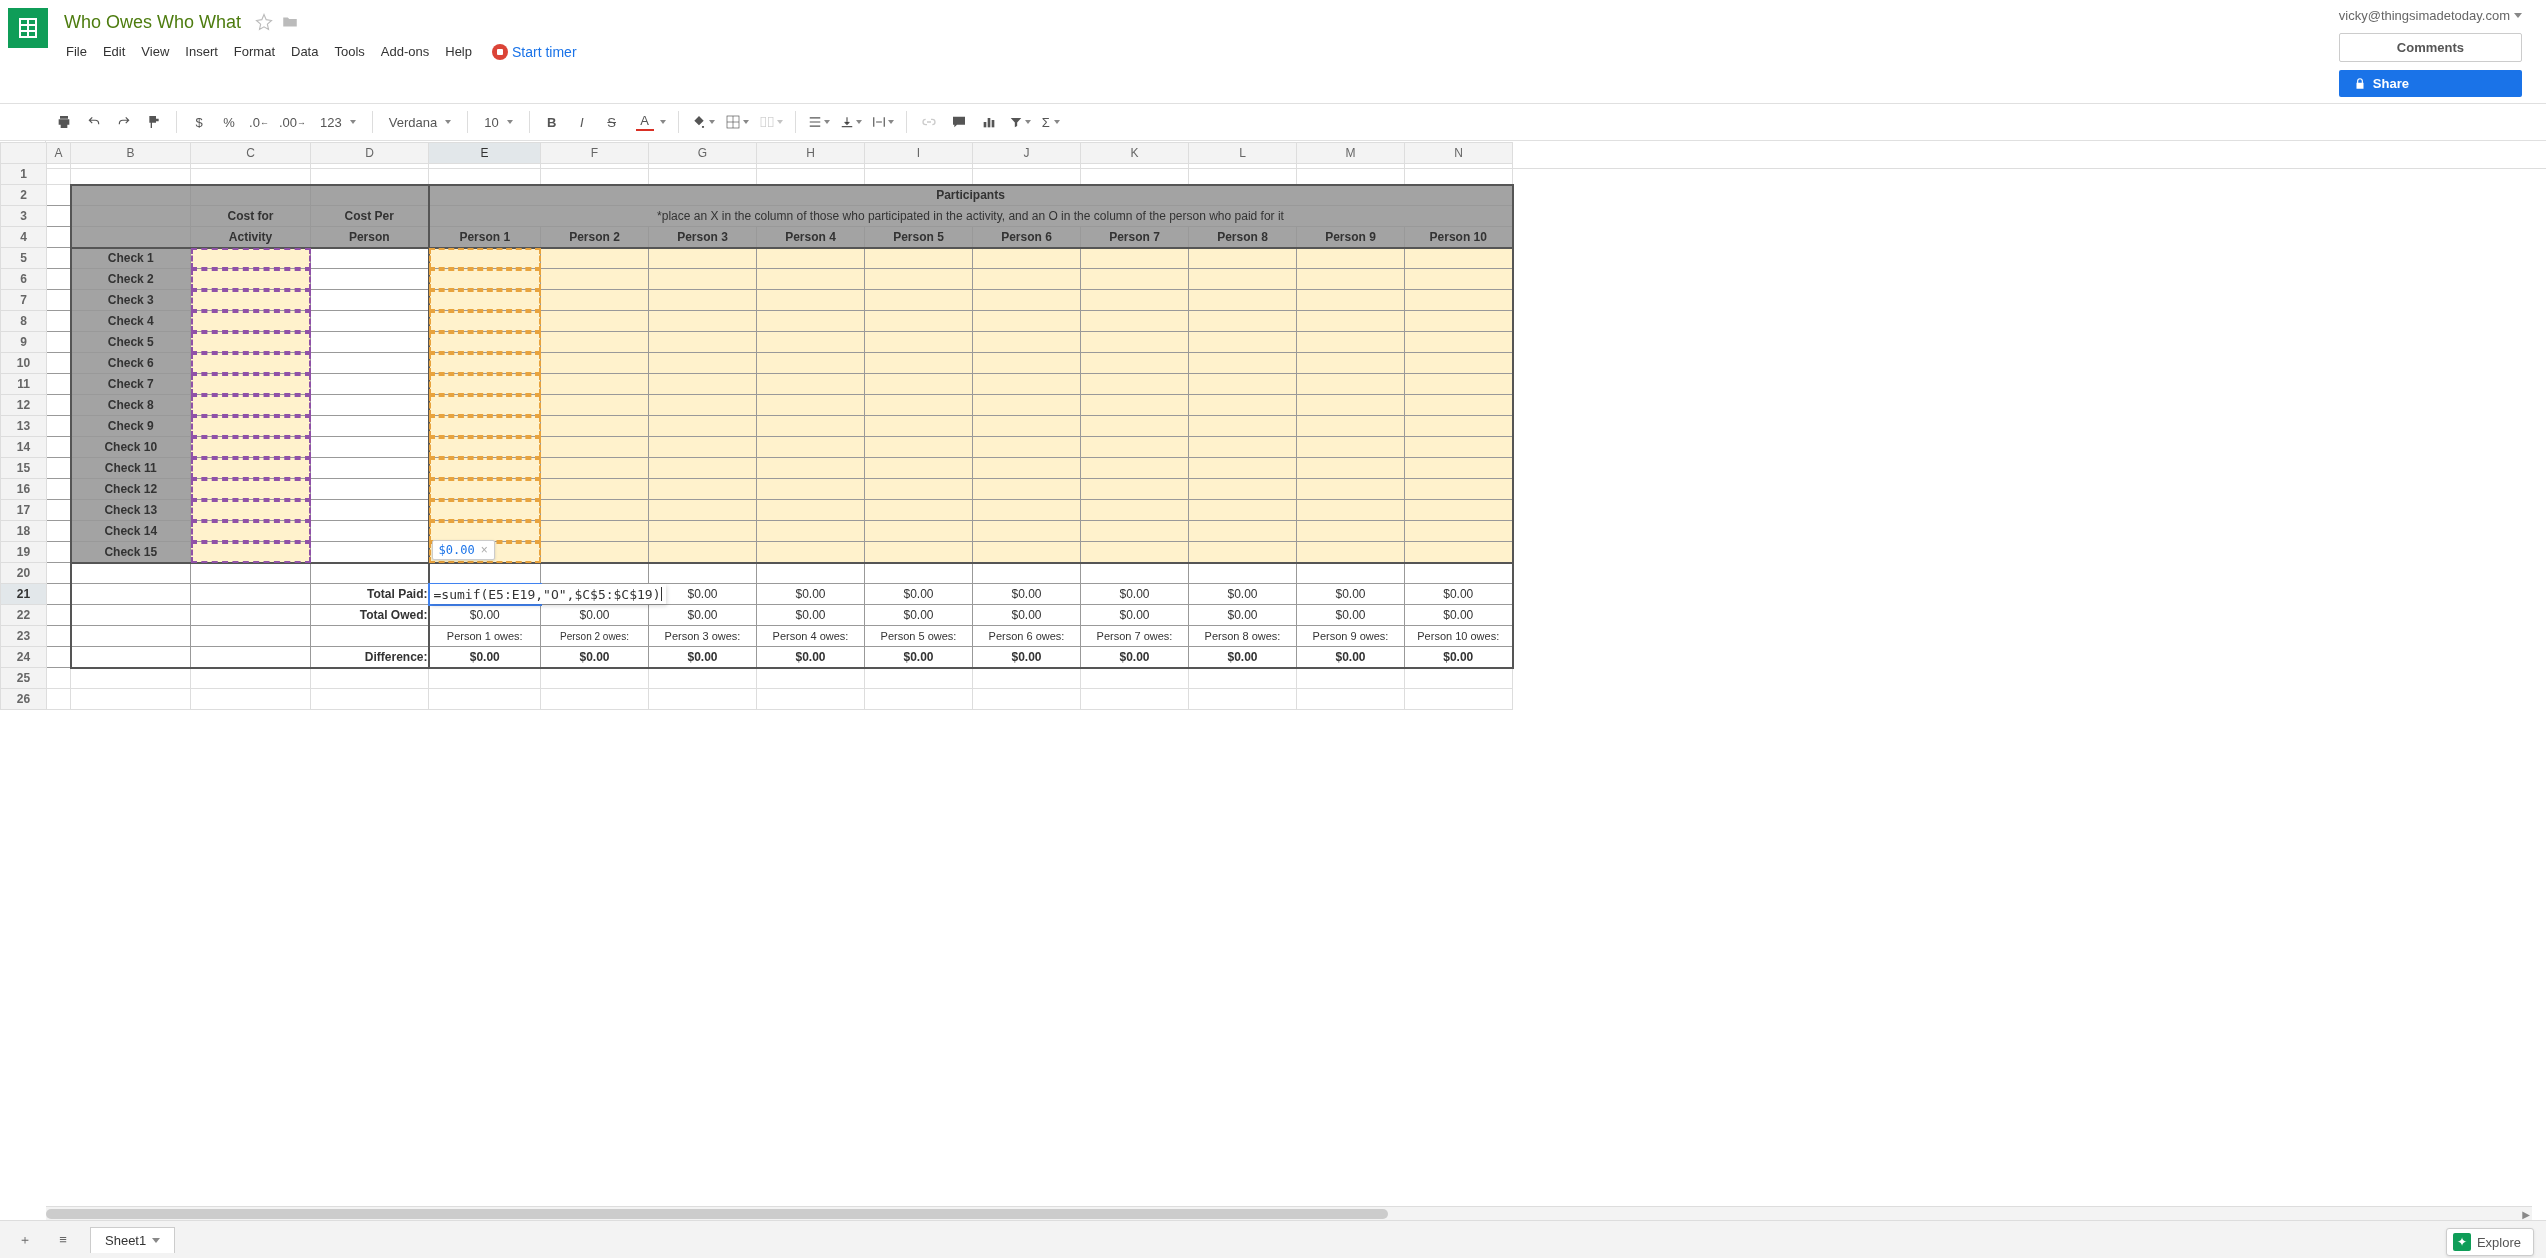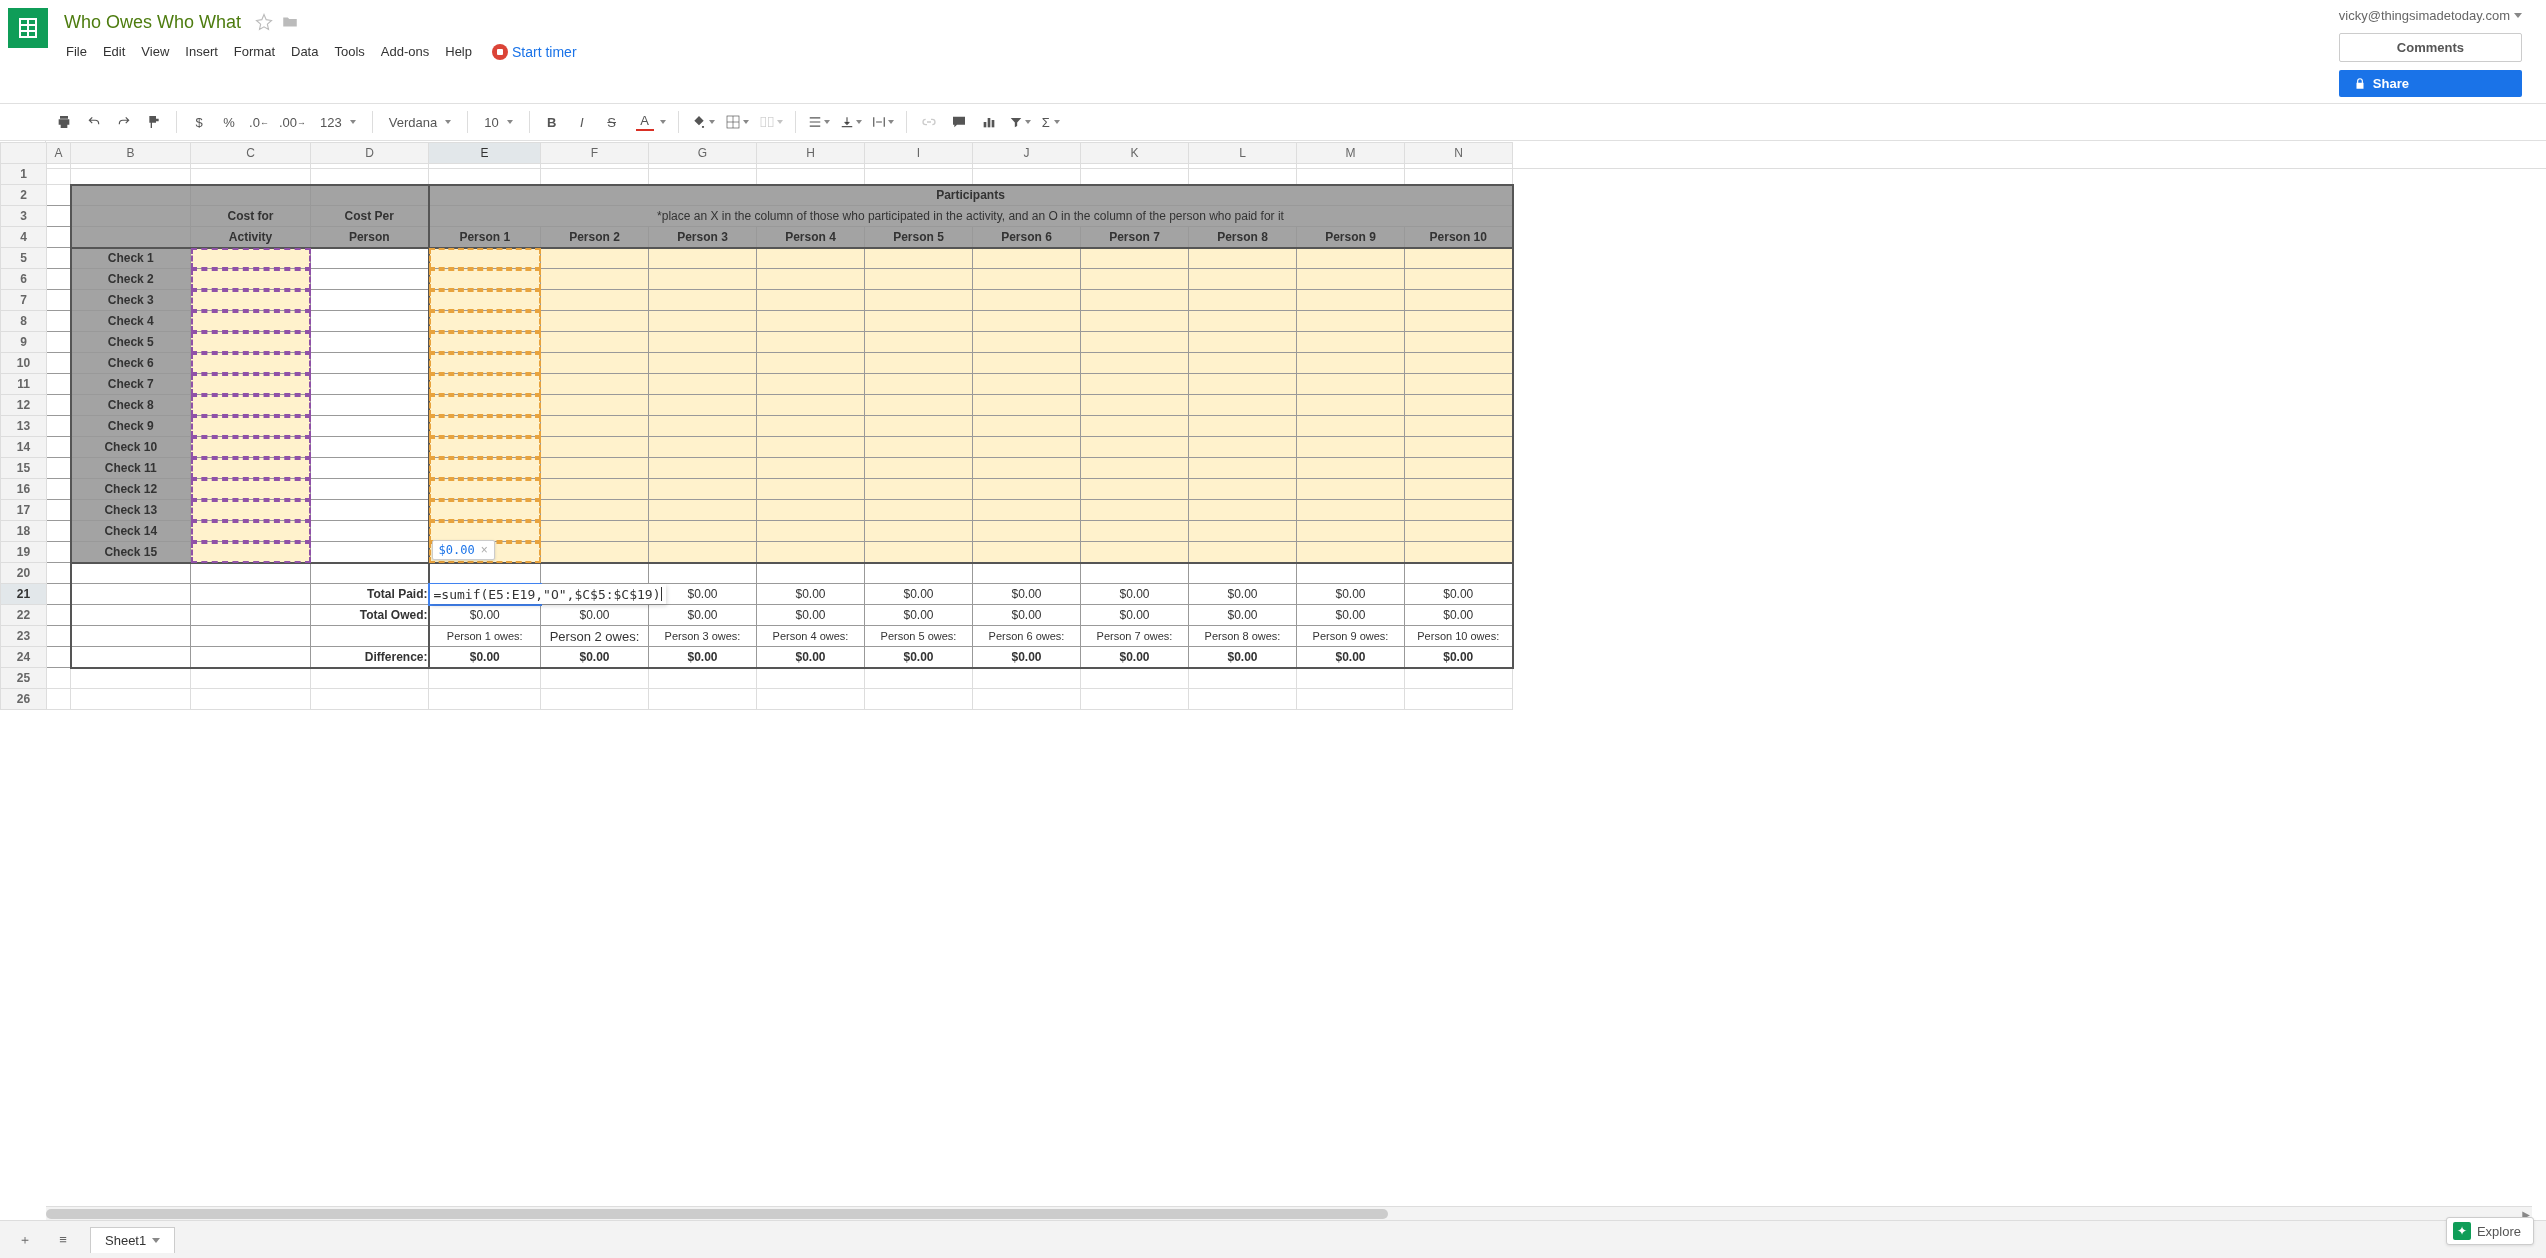--- a/index.html
+++ b/index.html
@@ -84,21 +84,21 @@
 @keyframes blink { 50% { opacity:0; } }
 
 .tooltip { position:absolute; top:-24px; left:2px; background:#fff; border:1px solid #ccc; border-radius:2px; padding:2px 6px; font-size:12px; color:#1a73e8; font-family:Consolas,monospace; box-shadow:0 1px 3px rgba(0,0,0,0.15); z-index:8; display:flex; align-items:center; gap:6px; }
 .tooltip .x { color:#aaa; cursor:pointer; font-family:Arial; }
 
 
 .sheet-tabs { position:absolute; bottom:0; left:0; right:0; height:38px; border-top:1px solid #ddd; background:#f3f3f3; display:flex; align-items:center; padding:0 8px; gap:4px; }
 .sheet-tabs .tab-btn { width:34px; height:28px; display:flex; align-items:center; justify-content:center; cursor:pointer; color:#666; border-radius:2px; }
 .sheet-tab { background:#fff; border:1px solid #ccc; border-bottom:none; padding:5px 14px; font-size:13px; display:flex; align-items:center; gap:6px; cursor:pointer; margin-left:6px; }
 .sheet-tab .caret { width:0;height:0;border-left:4px solid transparent;border-right:4px solid transparent;border-top:5px solid #888; }
-.explore { position:absolute; right:12px; bottom:13px; background:#fff; border:1px solid #ccc; border-radius:3px; padding:4px 12px 4px 6px; font-size:13px; color:#555; display:flex; align-items:center; gap:6px; cursor:pointer; box-shadow:0 1px 3px rgba(0,0,0,0.1); }
+.explore { position:absolute; right:12px; bottom:2px; background:#fff; border:1px solid #ccc; border-radius:3px; padding:4px 12px 4px 6px; font-size:13px; color:#555; display:flex; align-items:center; gap:6px; cursor:pointer; box-shadow:0 1px 3px rgba(0,0,0,0.1); }
 .explore .star { width:18px; height:18px; background:#0f9d58; border-radius:2px; display:flex; align-items:center; justify-content:center; }
 .explore .star::after { content:"✦"; color:#fff; font-size:12px; }
 
 
 .hscroll { position:absolute; bottom:38px; left:46px; right:14px; height:14px; background:#f3f3f3; border-top:1px solid #ddd; display:flex; align-items:center; }
 .hscroll .thumb { position:absolute; left:0; width:54%; height:10px; top:2px; background:#ccc; border-radius:5px; }
 .hscroll .arrow { position:absolute; right:2px; top:2px; color:#888; font-size:10px; }
 
 .underline-red { border-bottom:2px solid #d93025; padding-bottom:1px; margin: 0 4px; width:18px; display:flex; justify-content:center; }
 </style>
@@ -680,21 +680,21 @@
           <td class="il center">$0.00</td>
           <td class="il center thick-right">$0.00</td>
         </tr>
         <tr class="dark">
           <th class="rowhdr">23</th>
           <td class="col-A"></td>
           <td class="il thick-left"></td>
           <td class="il"></td>
           <td class="il"></td>
           <td class="il center thick-left"><span style="font-size:11px">Person 1 owes:</span></td>
-          <td class="il center"><span style="font-size:13px">Person 2 owes:</span></td>
+          <td class="il center"><span style="font-size:10px">Person 2 owes:</span></td>
           <td class="il center"><span style="font-size:11px">Person 3 owes:</span></td>
           <td class="il center"><span style="font-size:11px">Person 4 owes:</span></td>
           <td class="il center"><span style="font-size:11px">Person 5 owes:</span></td>
           <td class="il center"><span style="font-size:11px">Person 6 owes:</span></td>
           <td class="il center"><span style="font-size:11px">Person 7 owes:</span></td>
           <td class="il center"><span style="font-size:11px">Person 8 owes:</span></td>
           <td class="il center"><span style="font-size:11px">Person 9 owes:</span></td>
           <td class="il center thick-right"><span style="font-size:11px">Person 10 owes:</span></td>
         </tr>
         <tr class="dark">

